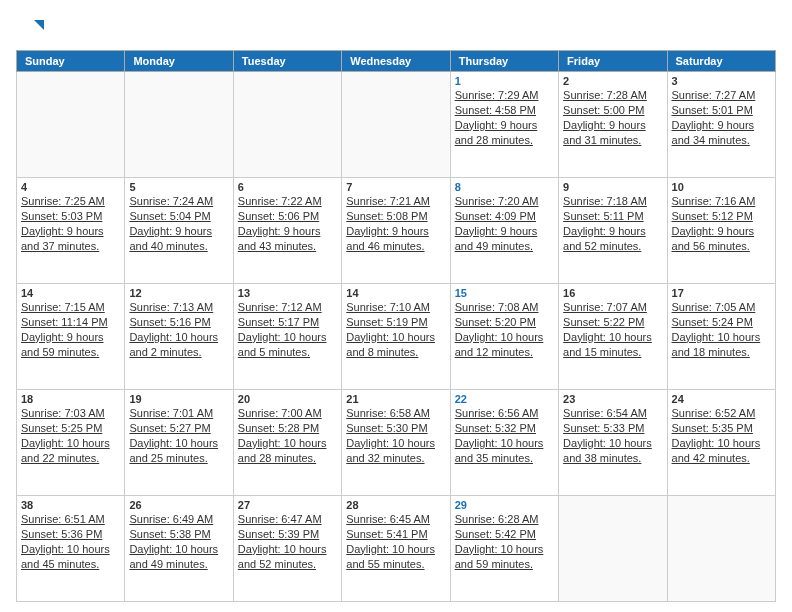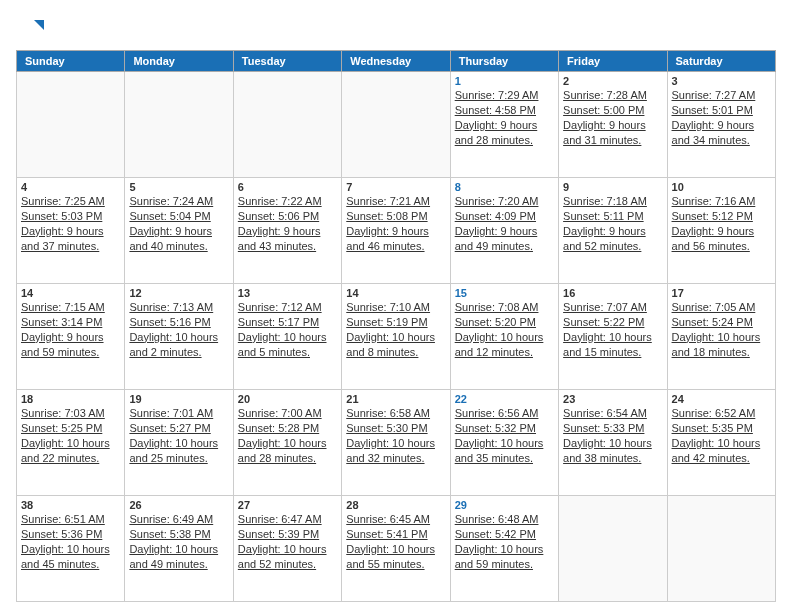--- a/index.html
+++ b/index.html
@@ -215,21 +215,21 @@
             <div class="day-info">Sunrise: 7:16 AM
 Sunset: 5:12 PM
 Daylight: 9 hours
 and 56 minutes.</div>
           </td>
         </tr>
         <tr>
           <td>
             <span class="day-num">14</span>
             <div class="day-info">Sunrise: 7:15 AM
-Sunset: 3:14 PM
+Sunset: 11:14 PM
 Daylight: 9 hours
 and 59 minutes.</div>
           </td>
           <td>
             <span class="day-num">12</span>
             <div class="day-info">Sunrise: 7:13 AM
 Sunset: 5:16 PM
 Daylight: 10 hours
 and 2 minutes.</div>
           </td>
@@ -344,21 +344,21 @@
           </td>
           <td>
             <span class="day-num">28</span>
             <div class="day-info">Sunrise: 6:45 AM
 Sunset: 5:41 PM
 Daylight: 10 hours
 and 55 minutes.</div>
           </td>
           <td>
             <span class="day-num thursday">29</span>
-            <div class="day-info">Sunrise: 6:48 AM
+            <div class="day-info">Sunrise: 6:28 AM
 Sunset: 5:42 PM
 Daylight: 10 hours
 and 59 minutes.</div>
           </td>
           <td class="empty"></td>
           <td class="empty"></td>
         </tr>
       </tbody>
   </table>
 </div>

